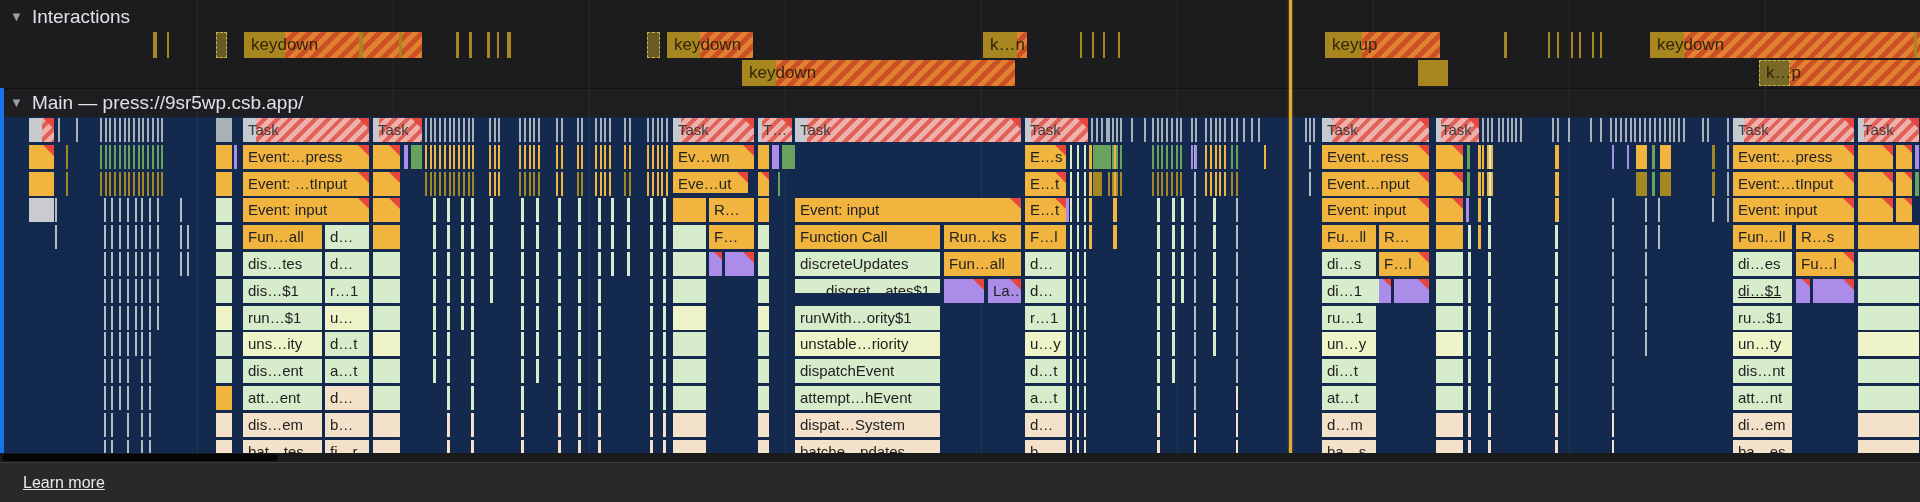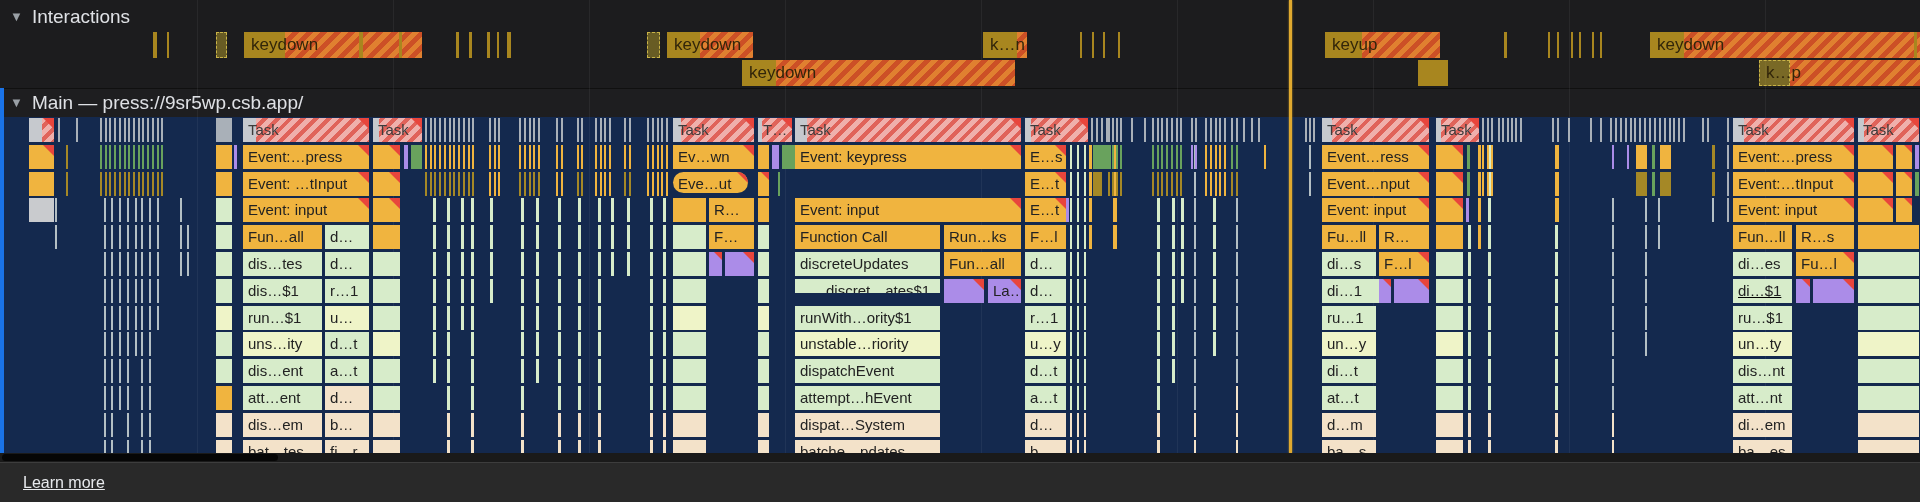--- a/index.html
+++ b/index.html
@@ -270,21 +270,21 @@
         <span class="lbl">T…</span>
         <div class="corner"></div>
       </div>
       <div class="cell c-orange" style="left: 673px; top: 28px; width: 80.5px; height: 23.8px;">
         <span class="lbl">Ev…wn</span>
         <div class="corner"></div>
       </div>
       <div class="cell c-orange" style="left: 758px; top: 28px; width: 10.5px; height: 23.8px;"></div>
       <div class="cell c-purple" style="left: 772px; top: 28px; width: 6.5px; height: 23.8px;"></div>
       <div class="cell c-green" style="left: 782px; top: 28px; width: 12.5px; height: 23.8px;"></div>
-      <div class="cell c-orange" style="left: 673px; top: 55px; width: 74.5px; height: 21px; border-radius: 11px;">
+      <div class="cell c-orange" style="left: 673px; top: 55px; width: 74.5px; height: 21px;">
         <span class="lbl">Eve…ut</span>
         <div class="corner"></div>
       </div>
       <div class="cell c-orange" style="left: 758px; top: 55px; width: 10.5px; height: 23.8px;">
         <div class="corner" style="border-top-width: 8px; border-left-width: 8px;"></div>
       </div>
       <div class="cell c-green" style="left: 778px; top: 55px; width: 2px; height: 23.8px;"></div>
       <div class="cell c-orange" style="left: 673px; top: 81px; width: 32.5px; height: 23.8px;"></div>
       <div class="cell c-orange" style="left: 709px; top: 81px; width: 44.5px; height: 23.8px;">
         <span class="lbl">R…</span>
@@ -318,24 +318,20 @@
       <div class="cell c-beige" style="left: 673px; top: 323px; width: 32.5px; height: 23.8px;"></div>
       <div class="cell c-beige" style="left: 758px; top: 323px; width: 10.5px; height: 23.8px;"></div>
       <div class="cell c-task" style="left: 795px; top: 1px; width: 225.5px; height: 23.8px;">
         <div class="lead" style="width: 12px;"></div>
         <span class="lbl">Task</span>
         <div class="corner"></div>
       </div>
       <div class="cell c-task" style="left: 1025px; top: 1px; width: 62.5px; height: 23.8px;">
         <div class="lead" style="width: 6px;"></div>
         <span class="lbl">Task</span>
-        <div class="corner"></div>
-      </div>
-      <div class="cell c-orange" style="left: 795px; top: 28px; width: 225.5px; height: 23.8px;">
-        <span class="lbl">Event: keypress</span>
         <div class="corner"></div>
       </div>
       <div class="cell c-orange" style="left: 1025px; top: 28px; width: 40.5px; height: 23.8px;">
         <span class="lbl">E…s</span>
         <div class="corner"></div>
       </div>
       <div class="cell c-green" style="left: 1093px; top: 28px; width: 17.5px; height: 23.8px;"></div>
       <div class="cell c-orange" style="left: 1025px; top: 55px; width: 40.5px; height: 23.8px;">
         <span class="lbl">E…t</span>
         <div class="corner"></div>

